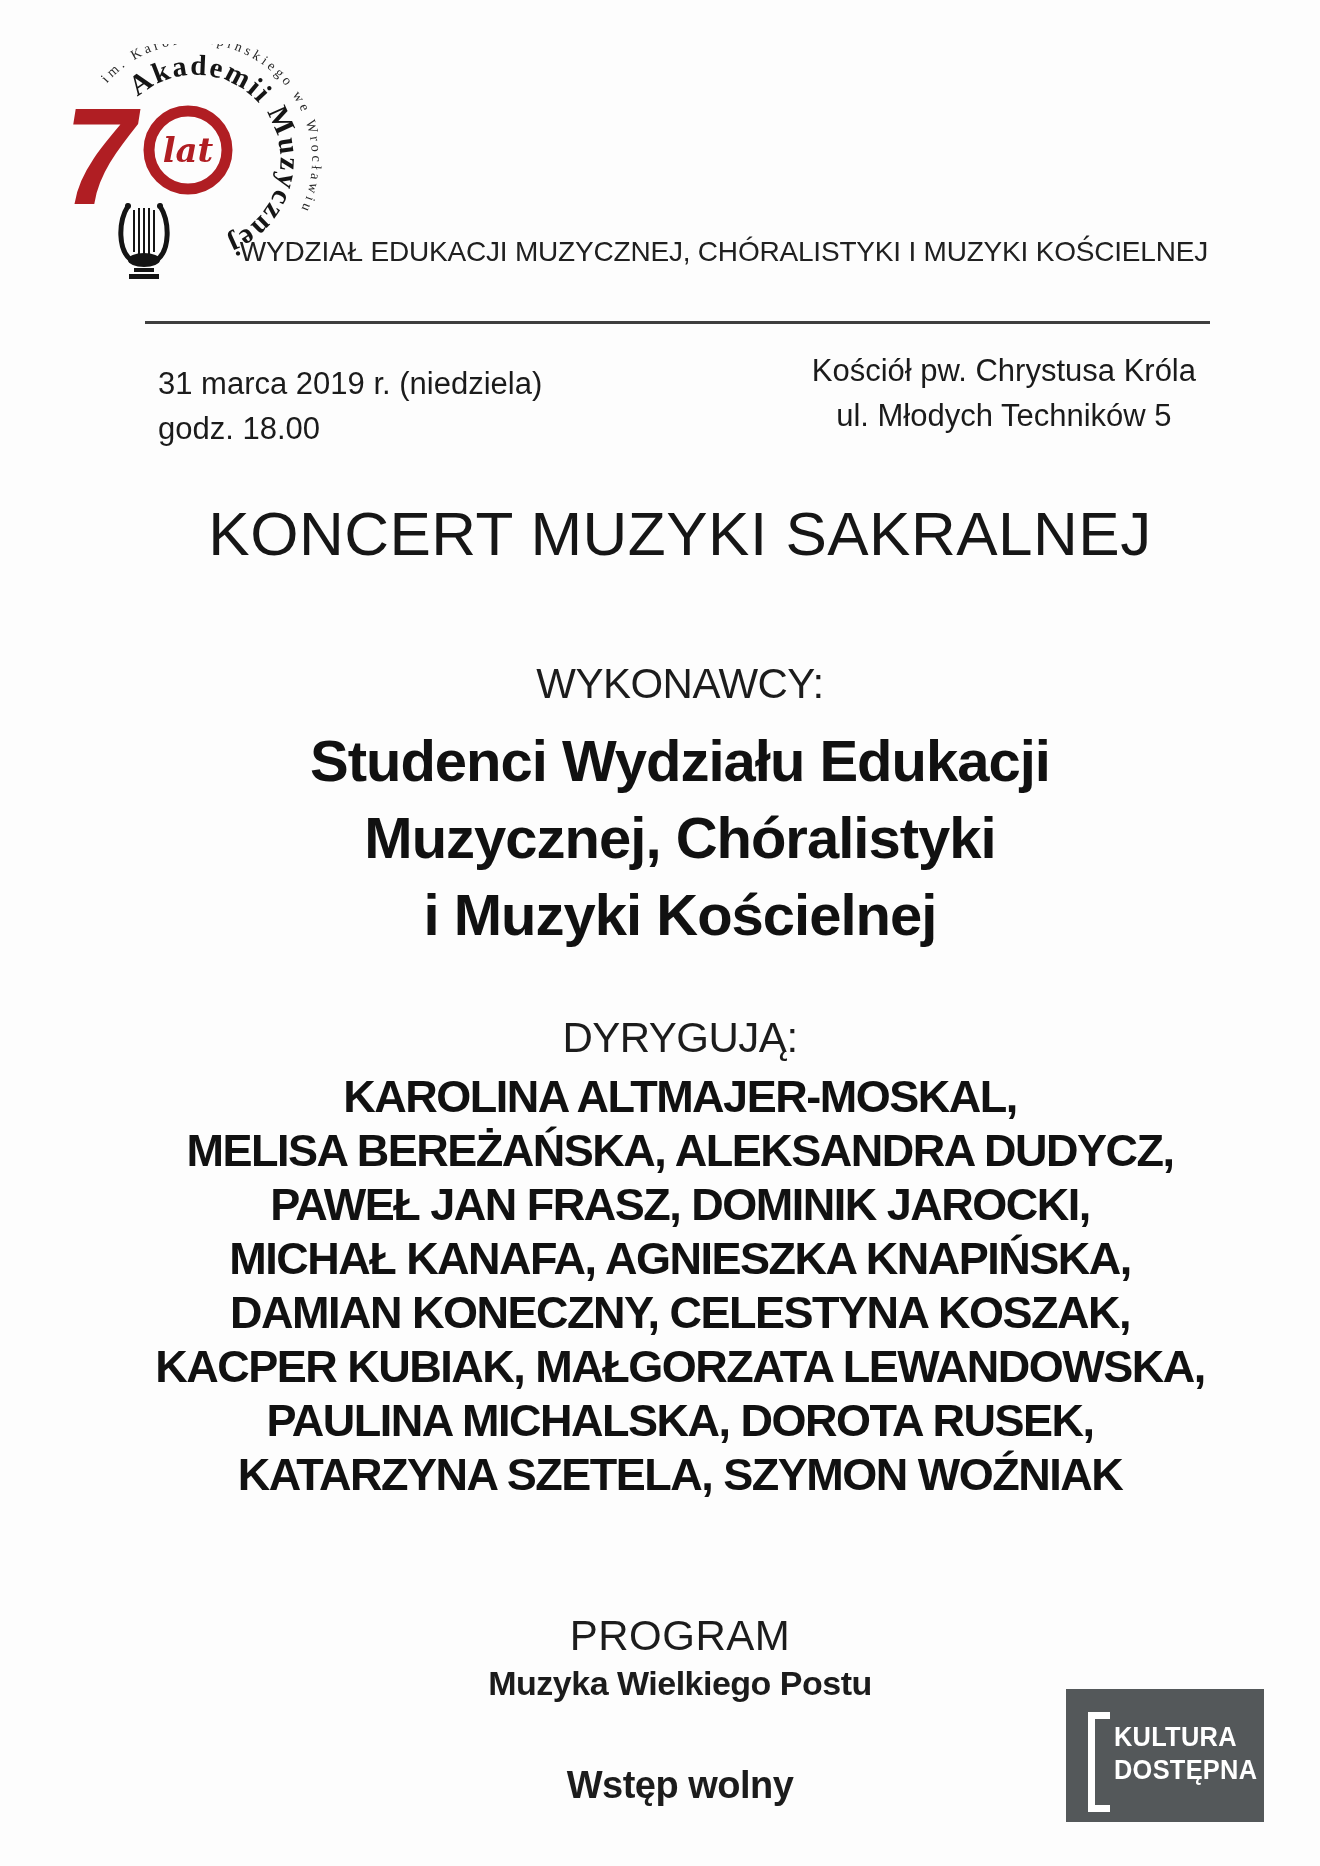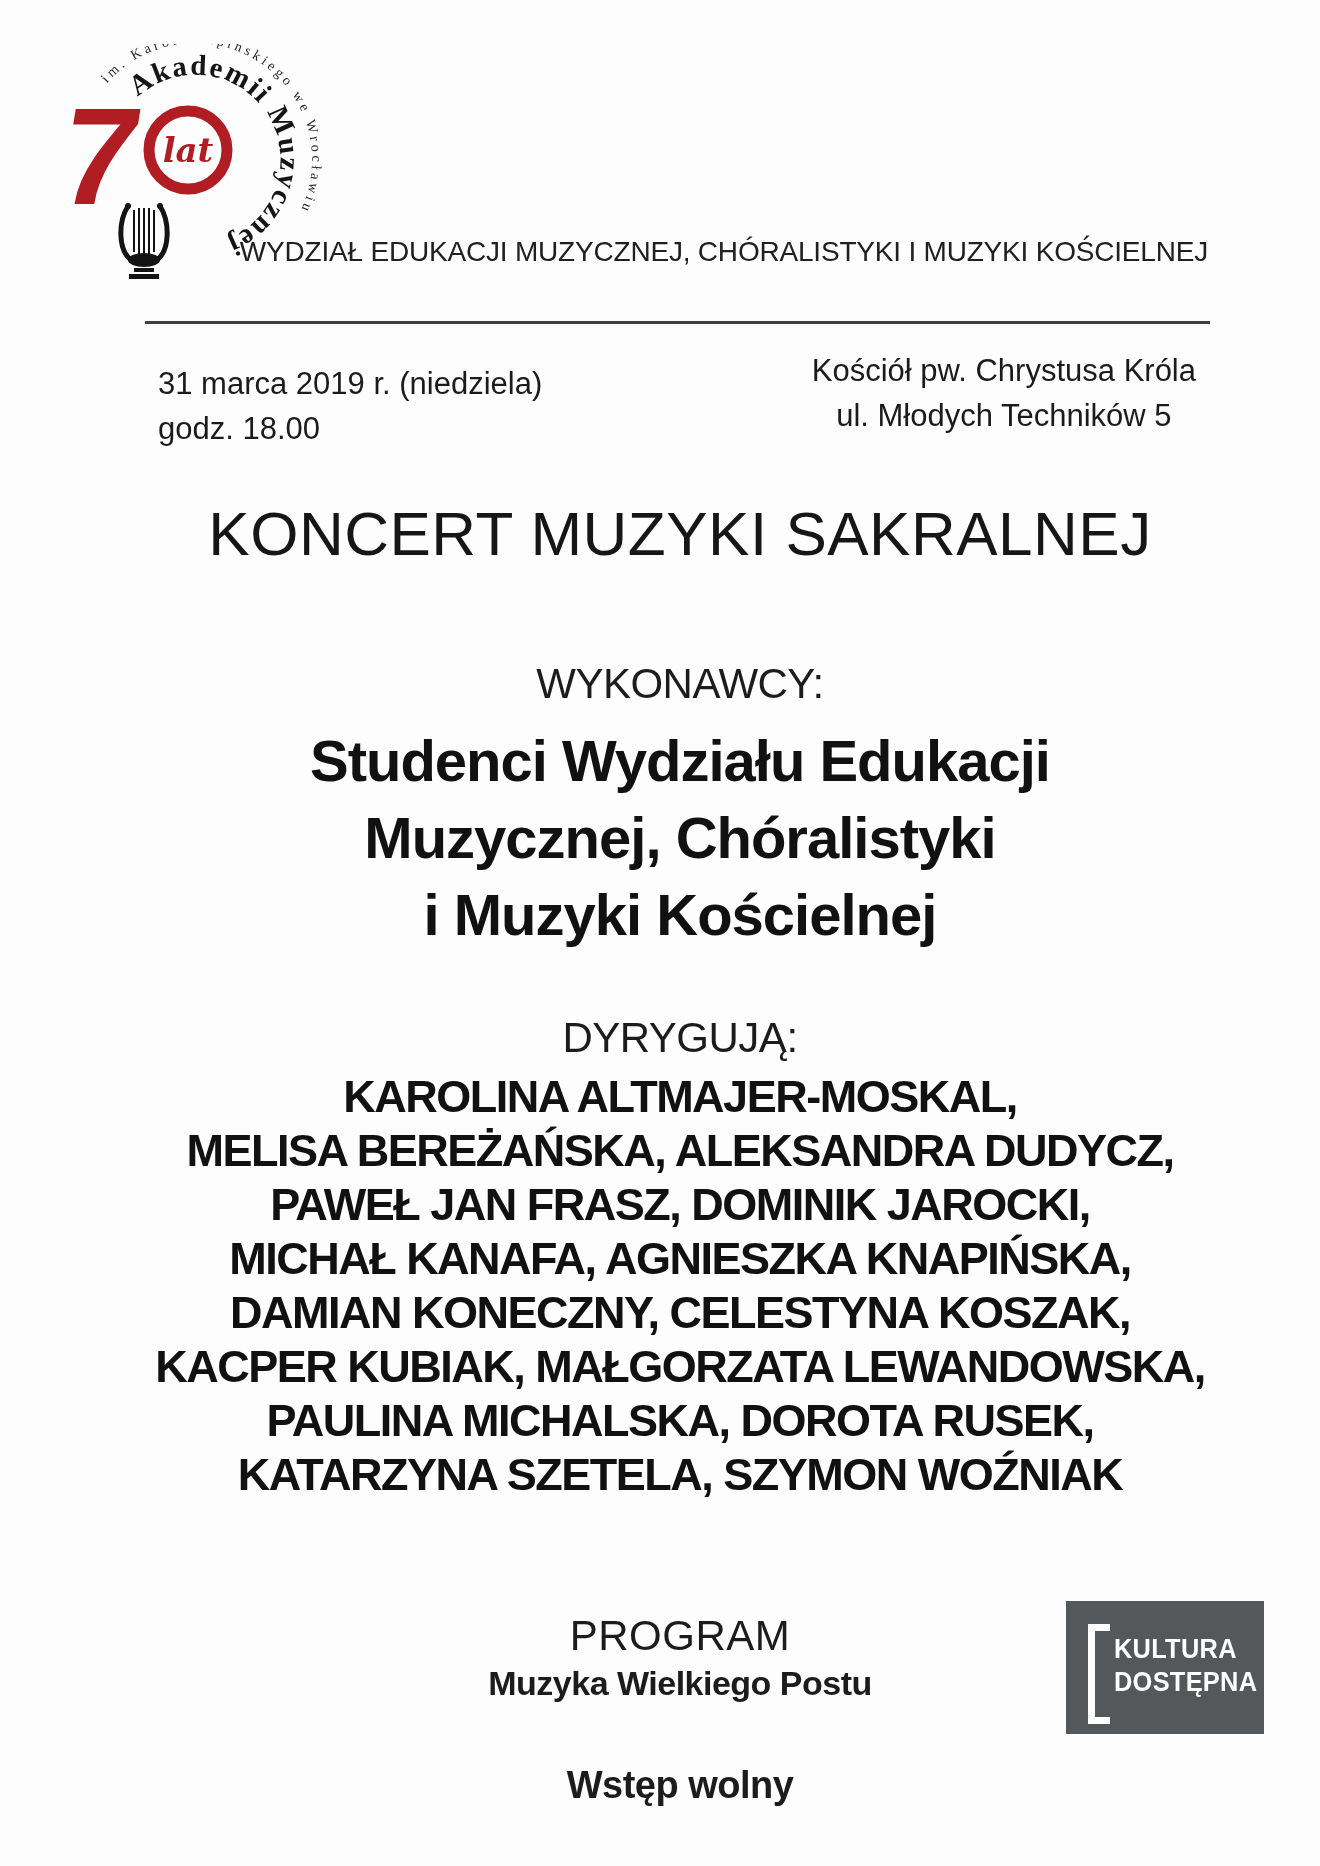--- a/index.html
+++ b/index.html
@@ -18,21 +18,21 @@
   .col{left:20px;top:0;width:1320px;text-align:center;}
   .title{position:absolute;left:0;width:100%;top:498px;font-size:62px;letter-spacing:0.5px;color:#161616;}
   .wyk{position:absolute;left:0;width:100%;top:660px;font-size:42px;letter-spacing:-0.5px;}
   .students{position:absolute;left:0;width:100%;top:722px;font-size:58px;line-height:77px;font-weight:bold;letter-spacing:-1px;color:#111;}
   .dyr{position:absolute;left:0;width:100%;top:1014px;font-size:42px;letter-spacing:-0.5px;}
   .names{position:absolute;left:0;width:100%;top:1070px;font-size:45px;line-height:54px;font-weight:bold;letter-spacing:-1.5px;color:#111;}
   .program-h{position:absolute;left:0;width:100%;top:1612px;font-size:42px;letter-spacing:0.5px;}
   .program-s{position:absolute;left:0;width:100%;top:1664px;font-size:34px;font-weight:bold;letter-spacing:-0.5px;}
   .admission{position:absolute;left:0;width:100%;top:1764px;font-size:38px;font-weight:bold;letter-spacing:-0.5px;}
   
-  .badge{left:1066px;top:1601px;width:198px;height:133px;}
+  .badge{left:1066px;top:1689px;width:198px;height:133px;}
   .badge-box{position:absolute;inset:0;}
   .badge-bracket{position:absolute;left:22px;top:23px;width:15px;height:86px;
     border-left:7px solid #fff;border-top:7px solid #fff;border-bottom:7px solid #fff;}
   .badge-text{position:absolute;left:48px;top:32px;color:#fff;font-weight:bold;
     font-size:27px;line-height:33px;letter-spacing:0.3px;transform:scaleX(0.94);transform-origin:left top;white-space:nowrap;}
   
   .logo{left:50px;top:44px;width:300px;height:250px;}
   .logo svg{display:block;width:300px;height:250px;}
   .logo text{font-family:"Liberation Sans",sans-serif;}
   .logo .circletxt{font-family:"Liberation Serif",serif;font-weight:bold;font-size:29px;fill:#151515;letter-spacing:2px;}

